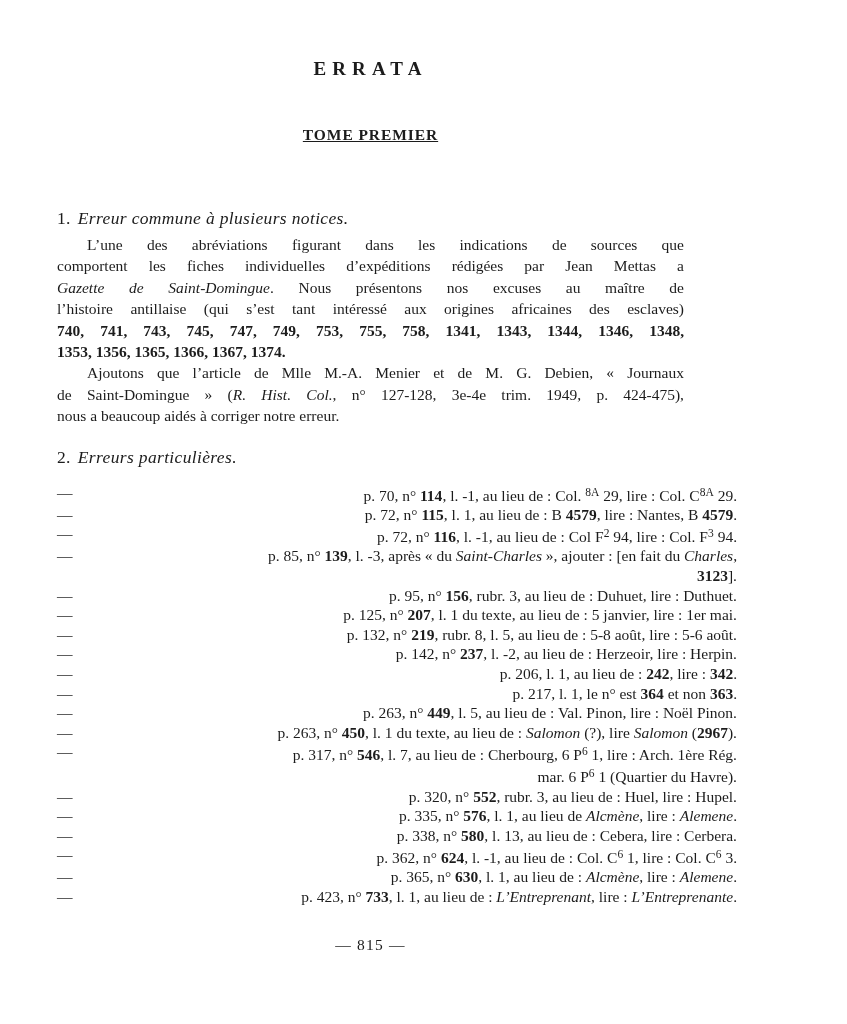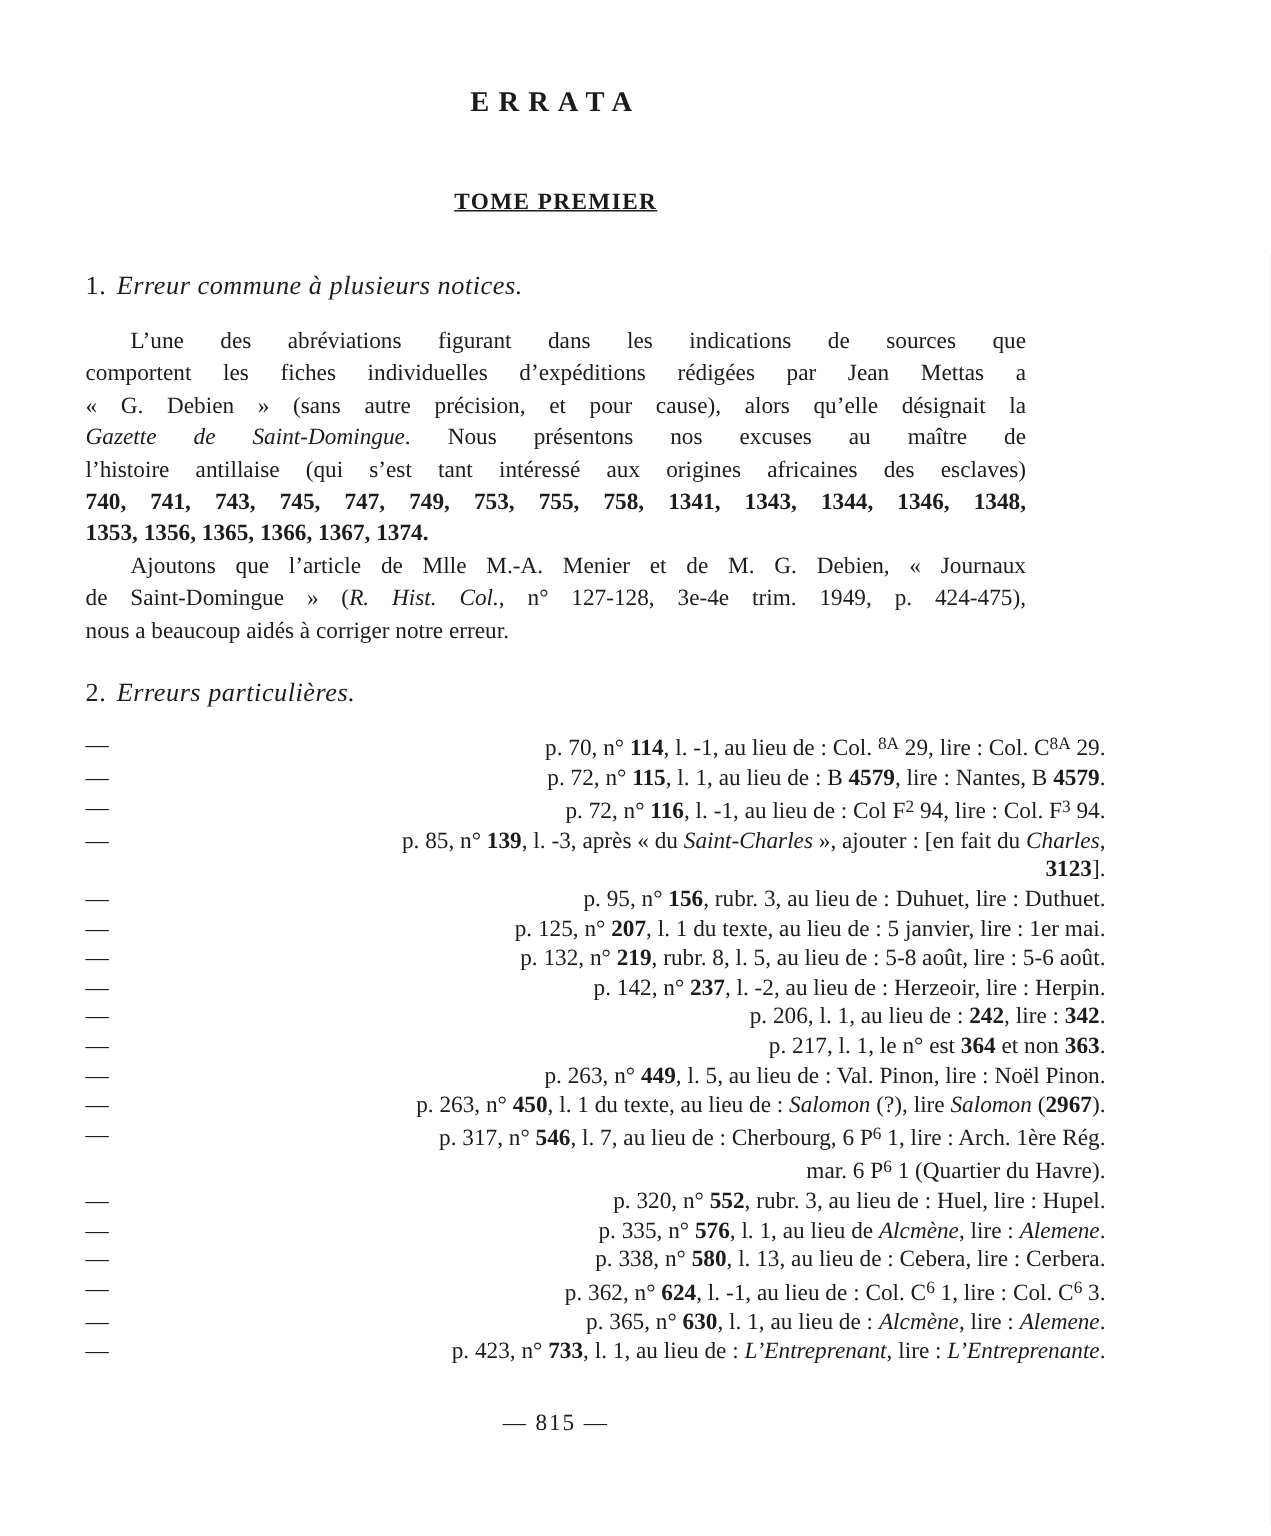--- a/index.html
+++ b/index.html
@@ -28,29 +28,29 @@
     width: 627px;
     margin: 44px 0 0 0;
     text-align: center;
     font-size: 15.5px;
     line-height: 19px;
     font-weight: bold;
     letter-spacing: 0.06em;
     text-decoration: underline;
   }
   .section-heading {
-    margin-top: 35px;
+    margin-top: 63px;
     font-size: 17.5px;
     line-height: 23px;
     letter-spacing: 0.02em;
   }
   .section-heading.s2 { margin-top: 19px; }
   .sec-num { font-style: normal; margin-right: 7px; }
   .sec-title { font-style: italic; }
-  .paragraphs { width: 627px; margin-top: 15px; }
+  .paragraphs { width: 627px; margin-top: 4px; }
   .para { margin: 0; }
   .jline {
     font-size: 15.5px;
     line-height: 21.4px;
     text-align: justify;
     text-align-last: justify;
     white-space: normal;
   }
   .jline.last { text-align-last: left; }
   .jline.first { text-indent: 30px; }
@@ -84,21 +84,20 @@
   <h2 class="subtitle">TOME PREMIER</h2>
 
   <div class="section-heading">
     <span class="sec-num">1.</span><span class="sec-title">Erreur commune à plusieurs notices.</span>
   </div>
 
   <div class="paragraphs">
       <div class="para">
         <div class="jline first"><span>L’une des abréviations figurant dans les indications de sources que</span></div>
         <div class="jline"><span>comportent les fiches individuelles d’expéditions rédigées par Jean Mettas a</span></div>
-        <div class="jline"><span>« G. Debien » (sans autre précision, et pour cause), alors qu’elle désignait la</span></div>
         <div class="jline"><span class="seg-i">Gazette de Saint-Domingue</span><span>. Nous présentons nos excuses au maître de</span></div>
         <div class="jline"><span>l’histoire antillaise (qui s’est tant intéressé aux origines africaines des esclaves)</span></div>
         <div class="jline"><span class="seg-b">740, 741, 743, 745, 747, 749, 753, 755, 758, 1341, 1343, 1344, 1346, 1348,</span></div>
         <div class="jline last"><span class="seg-b">1353, 1356, 1365, 1366, 1367, 1374.</span></div>
       </div>
       <div class="para">
         <div class="jline first"><span>Ajoutons que l’article de Mlle M.-A. Menier et de M. G. Debien, « Journaux</span></div>
         <div class="jline"><span>de Saint-Domingue » (</span><span class="seg-i">R. Hist. Col.</span><span>, n° 127-128, 3e-4e trim. 1949, p. 424-475),</span></div>
         <div class="jline last"><span>nous a beaucoup aidés à corriger notre erreur.</span></div>
       </div>

